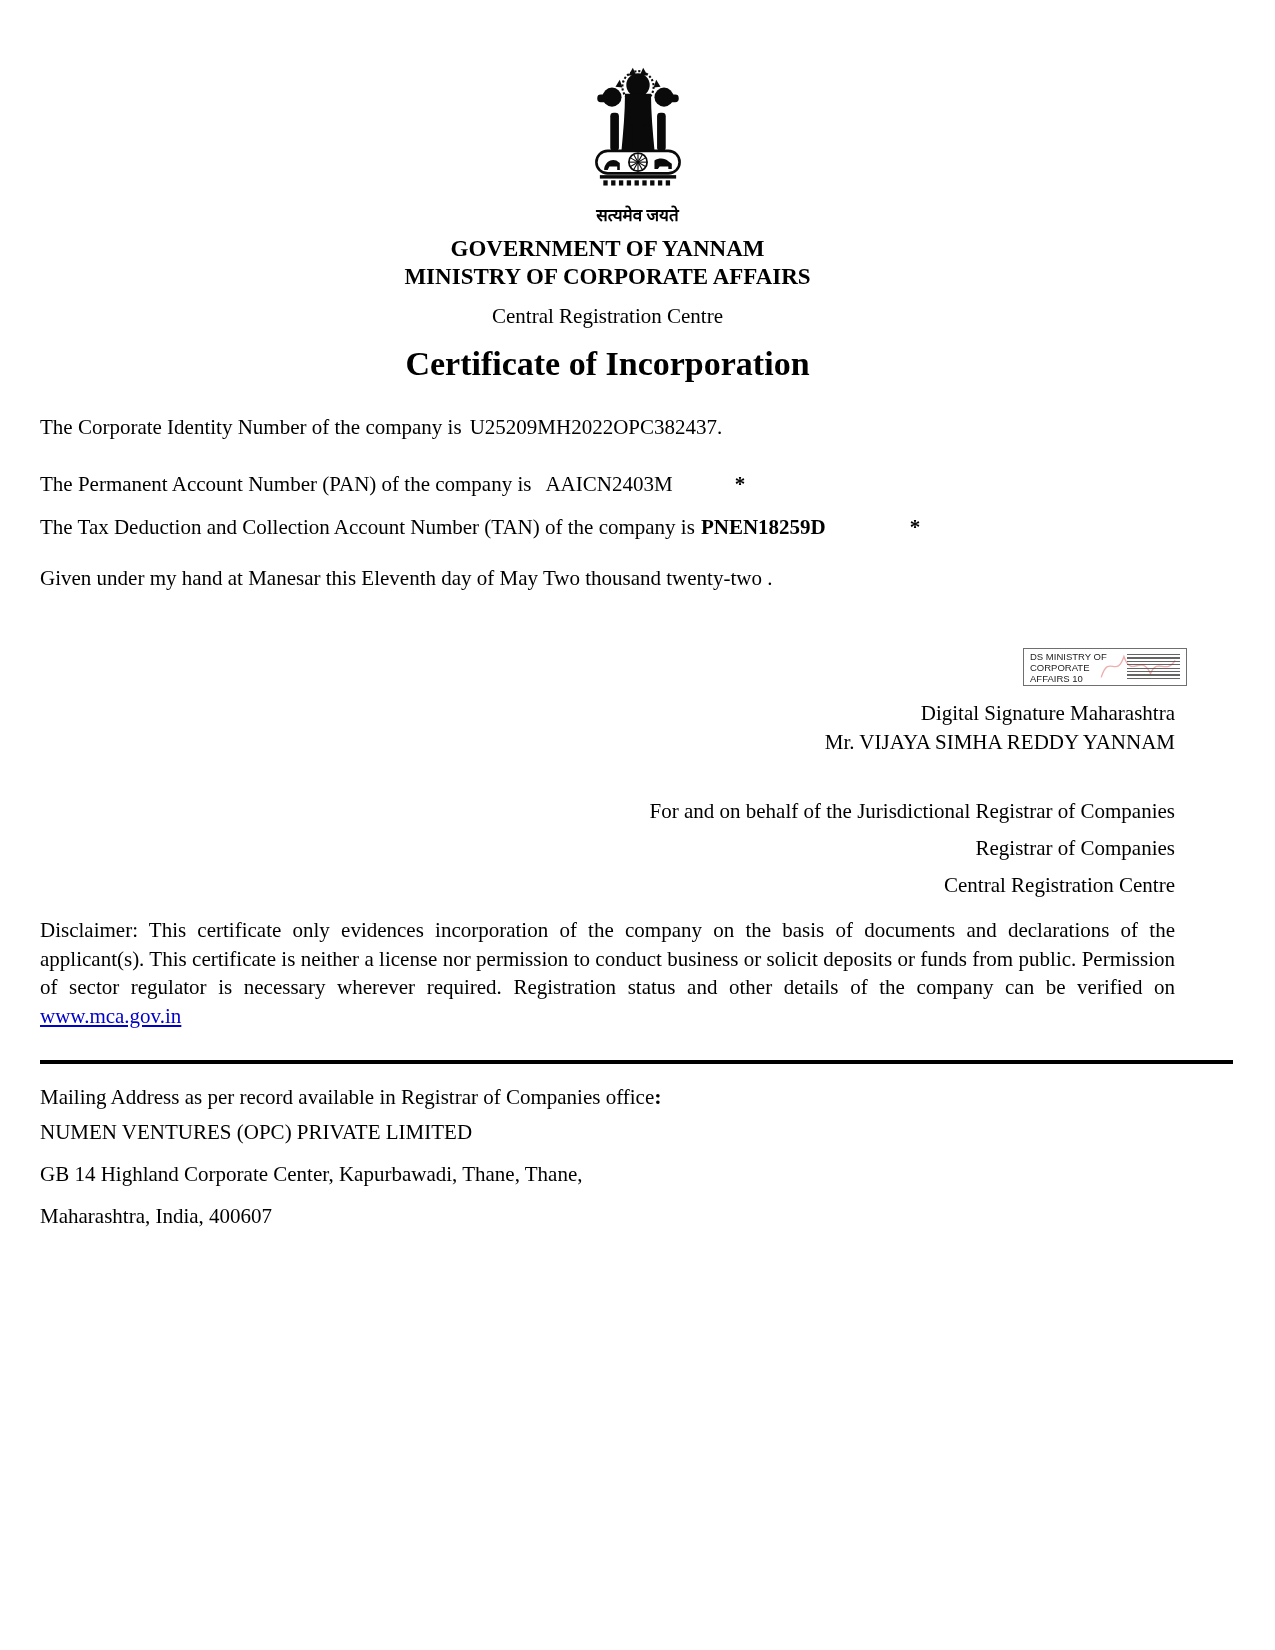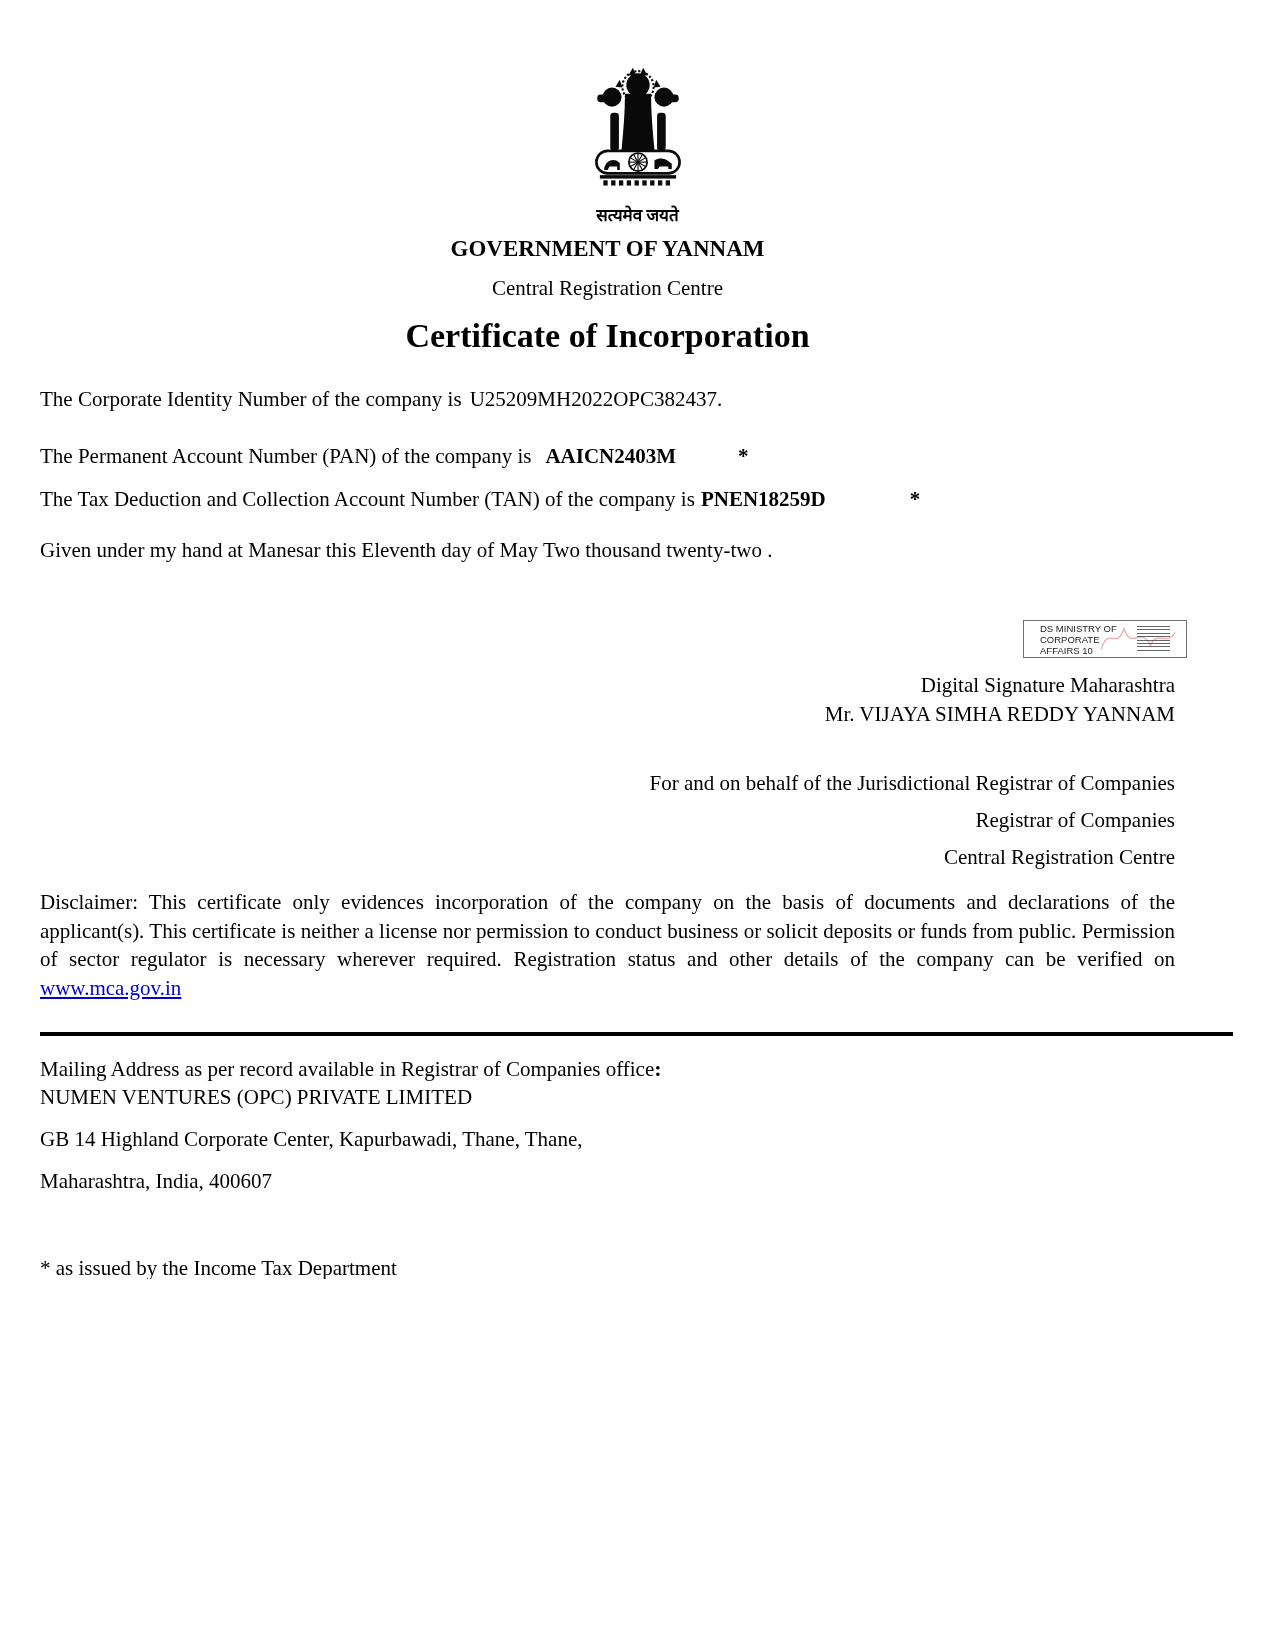--- a/index.html
+++ b/index.html
@@ -24,30 +24,30 @@
   .pursuant { font-size:21px; line-height:27px; margin-top:18px; }
 
   
   p { font-size:21px; line-height:27px; }
   .certify { margin-top:56px; line-height:27.5px; }
   .cin-line { margin-top:30px; }
   .pan-line { margin-top:30px; }
   .tan-line { margin-top:16px; }
   .given-line { margin-top:24px; }
   .val-gap8 { margin-left:8px; }
-  .val-bold14 { font-weight:bold; margin-left:14px; }
+  .val-bold14 { font-weight:normal; margin-left:14px; }
   .val-bold6 { font-weight:bold; margin-left:6px; }
   .star-pan { margin-left:62px; font-weight:bold; }
   .star-tan { margin-left:84px; font-weight:bold; }
 
   
   .ds-box {
     width:164px; height:38px; margin-top:56px; margin-left:auto; margin-right:-12px;
     border:1px solid #6f6f6f; background:#fff; position:relative;
-    display:flex; align-items:center; padding:2px 16px; gap:5px;
+    display:flex; align-items:center; padding:2px 6px; gap:5px;
   }
   .ds-label { font-family:"Liberation Sans","DejaVu Sans",sans-serif; font-size:9.5px; line-height:11px; color:#1c1c1c; width:92px; position:relative; z-index:2; }
   .ds-meta { flex:1; height:27px; position:relative; z-index:2;
     background:repeating-linear-gradient(to bottom,#4a4a4a 0px,#4a4a4a 1.1px,transparent 1.1px,transparent 3.4px);
     opacity:.85; }
   .ds-squiggle { position:absolute; left:0; top:0; width:100%; height:100%; z-index:1; }
 
   
   .sig-right { text-align:right; }
   .r-line { font-size:21px; line-height:25px; }
@@ -57,21 +57,21 @@
   .r-reg { margin-top:12px; }
   .r-centre { margin-top:12px; }
 
   .disclaimer { margin-top:18px; text-align:justify; line-height:28.5px; }
   .link { color:var(--link-color,#0000cc); text-decoration:underline; cursor:pointer; }
 
   .rule { width:1193px; height:4px; background:#000; margin-top:30px; }
 
   .mail-head { margin-top:19px; }
   .mail-head b { font-size:22px; }
-  .mail-company { margin-top:1px; }
+  .mail-company { margin-top:8px; }
   .mail-addr1 { margin-top:15px; }
   .mail-addr2 { margin-top:15px; }
 
   .stamp { position:absolute; left:1134px; top:1312px; width:74px; height:74px; color:var(--stamp-color,#c9302c); }
   .stamp svg { width:74px; height:74px; }
   .stamp text { font-family:"Liberation Sans","DejaVu Sans",sans-serif; font-weight:bold; }
 
   .footnote { margin-top:60px; }
 </style>
 </head>
@@ -136,20 +136,21 @@
 
   <header class="hdr">
     <div class="emblem-wrap">
       <svg class="emblem" viewBox="0 0 120 142">
         <use href="#lion-capital"></use>
       </svg>
       <div class="emblem-caption">सत्यमेव जयते</div>
     </div>
     <div class="content">
       <div class="gov-line first">GOVERNMENT OF YANNAM</div>
+      <div class="gov-line">MINISTRY OF CORPORATE AFFAIRS</div>
       <div class="centre-line">Central Registration Centre</div>
       <div class="cert-title">Certificate of Incorporation</div>
     </div>
   </header>
 
   <main class="content">
 
 
     <p class="cin-line"><span>The Corporate Identity Number of the company is</span><span class="val-gap8">U25209MH2022OPC382437.</span></p>
 

